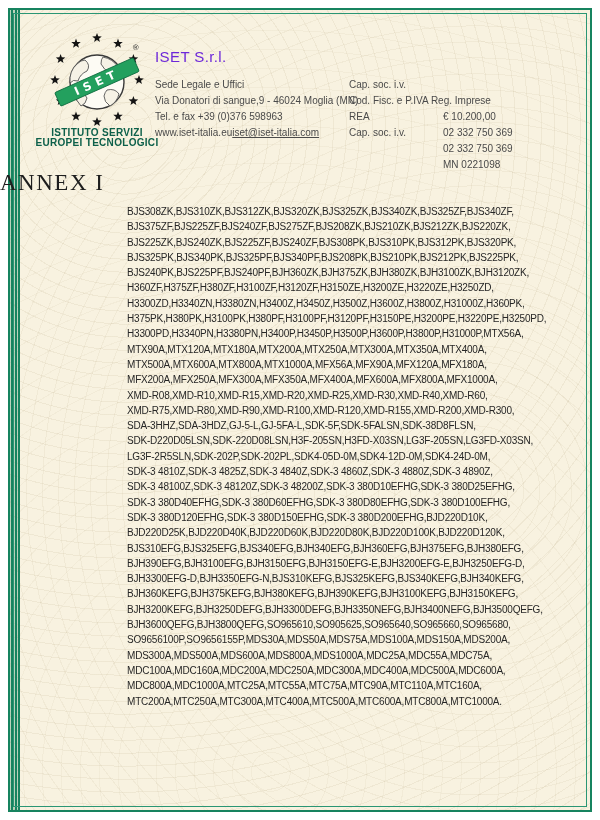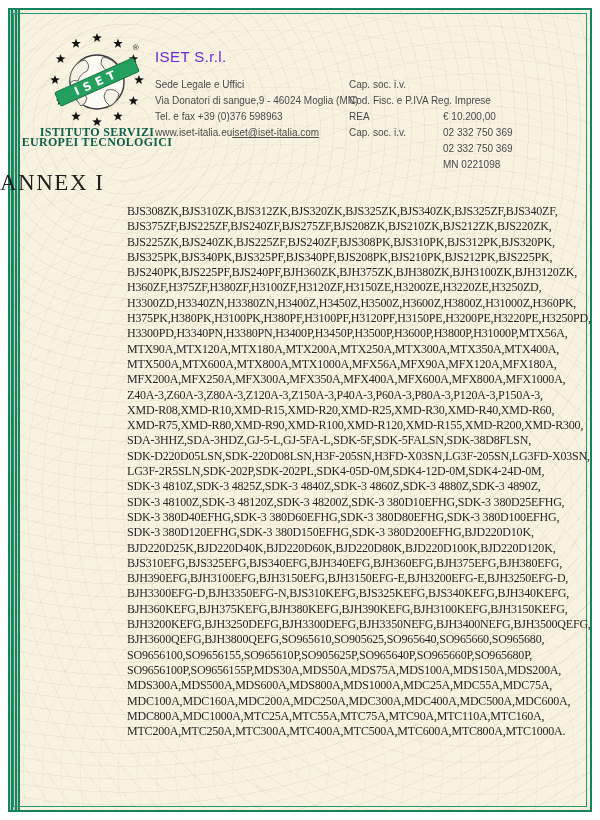--- a/index.html
+++ b/index.html
@@ -19,40 +19,40 @@
   .frame-outer{position:absolute;inset:8px;border:2px solid #16835f;pointer-events:none;}
   .frame-inner{position:absolute;inset:13px;border:1px solid #2a9674;pointer-events:none;}
   .left-band{
     position:absolute;left:8px;top:8px;bottom:8px;width:12px;
     background:repeating-linear-gradient(90deg,#16835f 0 1.7px, rgba(22,131,95,0.28) 1.7px 3.4px);
   }
   
   .logo-wrap{position:absolute;left:47px;top:30px;width:100px;height:100px;}
   .logo-caption{
     position:absolute;left:20px;top:128px;width:154px;text-align:center;
-    color:#0d604a;font-size:12px;font-weight:bold;line-height:9.5px;letter-spacing:0.3px;font-family:Liberation Serif, serif;
+    color:#0d604a;font-size:10px;font-weight:bold;line-height:9.5px;letter-spacing:0.3px;
   }
   .company-name{
     position:absolute;left:155px;top:48px;font-size:15px;color:#6d28d9;letter-spacing:0.4px;
   }
   .info-row{position:absolute;left:155px;width:420px;height:12px;font-size:10px;color:#4a4a4a;}
   .info-row .lbl{position:absolute;left:0;top:0;white-space:nowrap;}
   .info-row .mid{position:absolute;left:194px;top:0;white-space:nowrap;}
   .info-row .val{position:absolute;left:288px;top:0;white-space:nowrap;margin-top:32px;}
   .row1{top:79px}.row2{top:95px}.row3{top:111px}.row4{top:127px}
   .email-link{text-decoration:underline;color:#4a4a4a;}
   .web-link{color:#4a4a4a;text-decoration:none;}
   
   .annex-title{
     position:absolute;left:0;top:170px;width:600px;text-align:left;
     font-family:"Liberation Serif",serif;font-size:23px;letter-spacing:1.5px;color:#1e1e1e;
   }
   .annex-body{
     position:absolute;left:127px;top:204px;
-    font-family:Liberation Serif, serif;font-size:12px;line-height:15.3px;
+    font-family:Liberation Sans, sans-serif;font-size:10px;line-height:15.3px;
     letter-spacing:-0.2px;color:#262626;
   }
   .annex-body div{white-space:nowrap;}
 </style>
 </head>
 <body>
 
 <div class="page">
   <div class="sheet"></div>
   <div class="left-band"></div>
@@ -129,37 +129,35 @@
       <div>BJS225ZK,BJS240ZK,BJS225ZF,BJS240ZF,BJS308PK,BJS310PK,BJS312PK,BJS320PK,</div>
       <div>BJS325PK,BJS340PK,BJS325PF,BJS340PF,BJS208PK,BJS210PK,BJS212PK,BJS225PK,</div>
       <div>BJS240PK,BJS225PF,BJS240PF,BJH360ZK,BJH375ZK,BJH380ZK,BJH3100ZK,BJH3120ZK,</div>
       <div>H360ZF,H375ZF,H380ZF,H3100ZF,H3120ZF,H3150ZE,H3200ZE,H3220ZE,H3250ZD,</div>
       <div>H3300ZD,H3340ZN,H3380ZN,H3400Z,H3450Z,H3500Z,H3600Z,H3800Z,H31000Z,H360PK,</div>
       <div>H375PK,H380PK,H3100PK,H380PF,H3100PF,H3120PF,H3150PE,H3200PE,H3220PE,H3250PD,</div>
       <div>H3300PD,H3340PN,H3380PN,H3400P,H3450P,H3500P,H3600P,H3800P,H31000P,MTX56A,</div>
       <div>MTX90A,MTX120A,MTX180A,MTX200A,MTX250A,MTX300A,MTX350A,MTX400A,</div>
       <div>MTX500A,MTX600A,MTX800A,MTX1000A,MFX56A,MFX90A,MFX120A,MFX180A,</div>
       <div>MFX200A,MFX250A,MFX300A,MFX350A,MFX400A,MFX600A,MFX800A,MFX1000A,</div>
-      <div>Z40A-3,Z60A-3,Z80A-3,Z120A-3,Z150A-3,P40A-3,P60A-3,P80A-3,P120A-3,P150A-3,</div>
       <div>XMD-R08,XMD-R10,XMD-R15,XMD-R20,XMD-R25,XMD-R30,XMD-R40,XMD-R60,</div>
       <div>XMD-R75,XMD-R80,XMD-R90,XMD-R100,XMD-R120,XMD-R155,XMD-R200,XMD-R300,</div>
       <div>SDA-3HHZ,SDA-3HDZ,GJ-5-L,GJ-5FA-L,SDK-5F,SDK-5FALSN,SDK-38D8FLSN,</div>
       <div>SDK-D220D05LSN,SDK-220D08LSN,H3F-205SN,H3FD-X03SN,LG3F-205SN,LG3FD-X03SN,</div>
       <div>LG3F-2R5SLN,SDK-202P,SDK-202PL,SDK4-05D-0M,SDK4-12D-0M,SDK4-24D-0M,</div>
       <div>SDK-3 4810Z,SDK-3 4825Z,SDK-3 4840Z,SDK-3 4860Z,SDK-3 4880Z,SDK-3 4890Z,</div>
       <div>SDK-3 48100Z,SDK-3 48120Z,SDK-3 48200Z,SDK-3 380D10EFHG,SDK-3 380D25EFHG,</div>
       <div>SDK-3 380D40EFHG,SDK-3 380D60EFHG,SDK-3 380D80EFHG,SDK-3 380D100EFHG,</div>
       <div>SDK-3 380D120EFHG,SDK-3 380D150EFHG,SDK-3 380D200EFHG,BJD220D10K,</div>
       <div>BJD220D25K,BJD220D40K,BJD220D60K,BJD220D80K,BJD220D100K,BJD220D120K,</div>
       <div>BJS310EFG,BJS325EFG,BJS340EFG,BJH340EFG,BJH360EFG,BJH375EFG,BJH380EFG,</div>
       <div>BJH390EFG,BJH3100EFG,BJH3150EFG,BJH3150EFG-E,BJH3200EFG-E,BJH3250EFG-D,</div>
       <div>BJH3300EFG-D,BJH3350EFG-N,BJS310KEFG,BJS325KEFG,BJS340KEFG,BJH340KEFG,</div>
       <div>BJH360KEFG,BJH375KEFG,BJH380KEFG,BJH390KEFG,BJH3100KEFG,BJH3150KEFG,</div>
       <div>BJH3200KEFG,BJH3250DEFG,BJH3300DEFG,BJH3350NEFG,BJH3400NEFG,BJH3500QEFG,</div>
       <div>BJH3600QEFG,BJH3800QEFG,SO965610,SO905625,SO965640,SO965660,SO965680,</div>
-      <div>SO9656100,SO9656155,SO965610P,SO905625P,SO965640P,SO965660P,SO965680P,</div>
       <div>SO9656100P,SO9656155P,MDS30A,MDS50A,MDS75A,MDS100A,MDS150A,MDS200A,</div>
       <div>MDS300A,MDS500A,MDS600A,MDS800A,MDS1000A,MDC25A,MDC55A,MDC75A,</div>
       <div>MDC100A,MDC160A,MDC200A,MDC250A,MDC300A,MDC400A,MDC500A,MDC600A,</div>
       <div>MDC800A,MDC1000A,MTC25A,MTC55A,MTC75A,MTC90A,MTC110A,MTC160A,</div>
       <div>MTC200A,MTC250A,MTC300A,MTC400A,MTC500A,MTC600A,MTC800A,MTC1000A.</div>
     </div>
 </div>
 
 </body></html>

